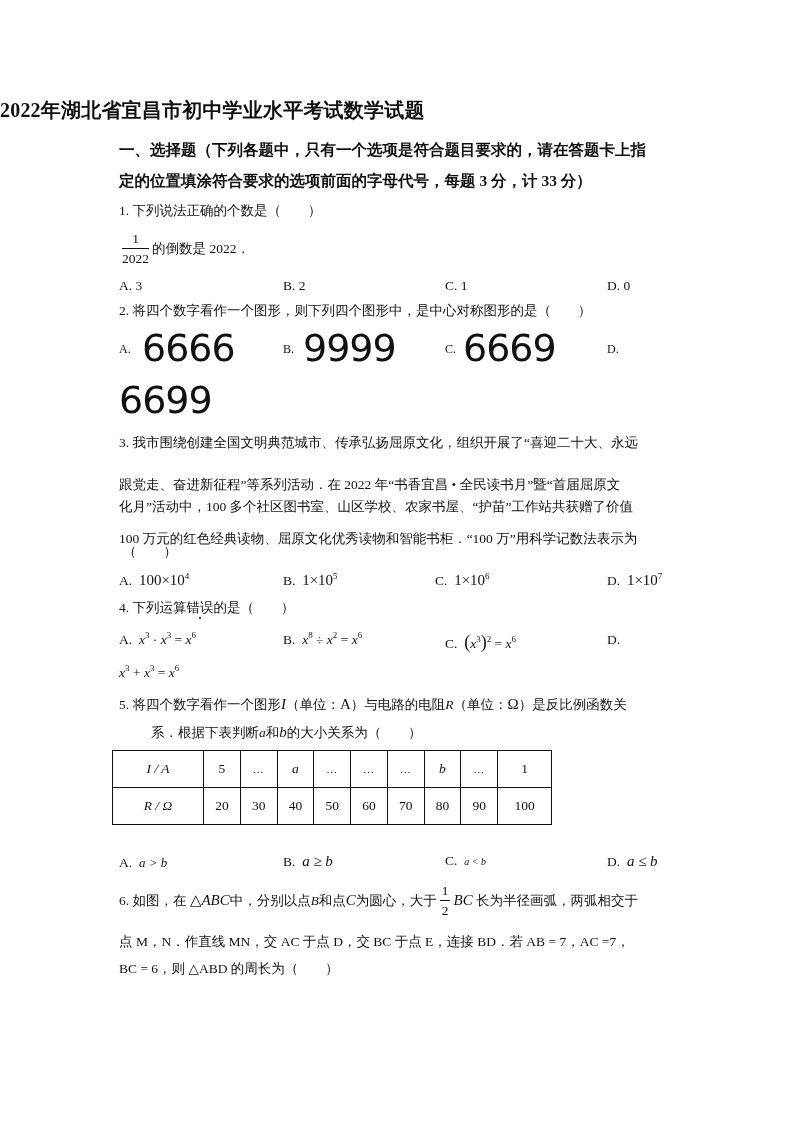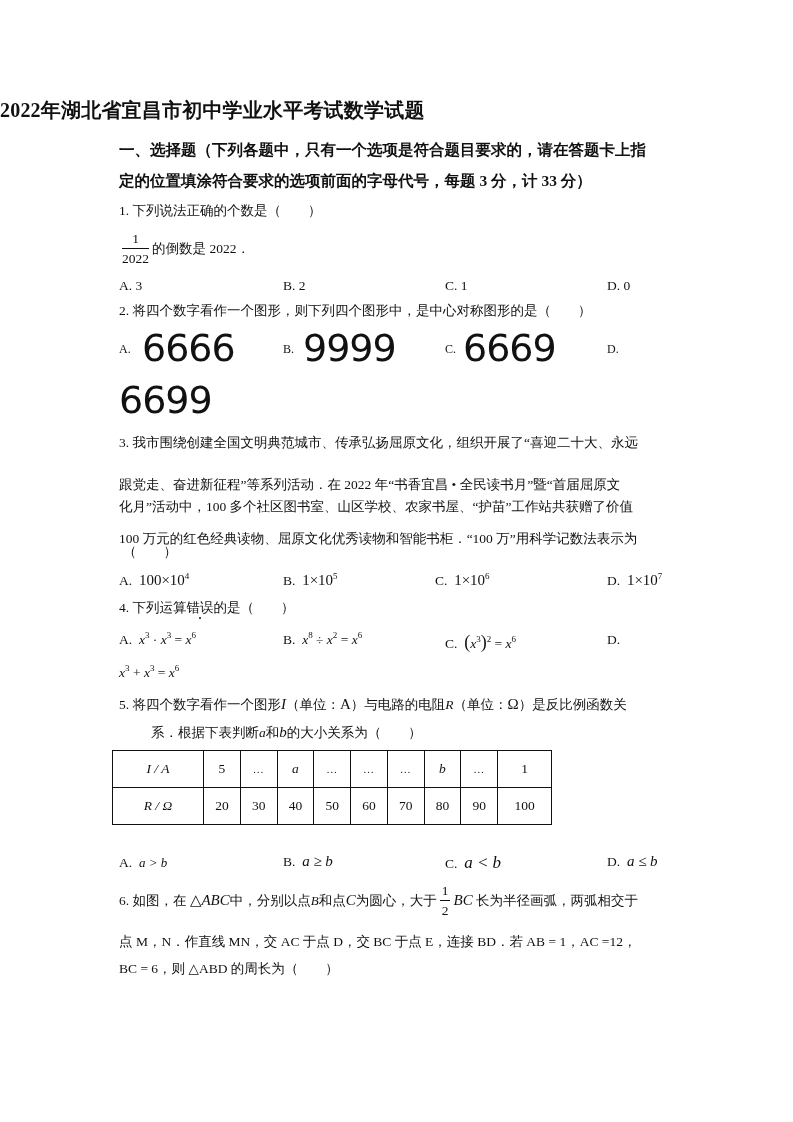--- a/index.html
+++ b/index.html
@@ -150,24 +150,24 @@
       <td>70</td>
       <td>80</td>
       <td>90</td>
       <td>100</td>
     </tr>
   </tbody>
     </table>
 
   <div class="abs opt" style="top:855px; left:119px;"><span>A.</span>&nbsp;&nbsp;<span class="small-italic">a &gt; b</span></div>
   <div class="abs opt" style="top:853px; left:283px;"><span>B.</span>&nbsp;&nbsp;<span class="math" style="font-size:15px;">a ≥ b</span></div>
-  <div class="abs opt" style="top:853px; left:445px;"><span>C.</span>&nbsp;&nbsp;<span class="math" style="font-size:17px;">a &lt; b</span></div>
+  <div class="abs opt" style="top:853px; left:445px;"><span>C.</span>&nbsp;&nbsp;<span class="math" style="font-size:10px;">a &lt; b</span></div>
   <div class="abs opt" style="top:853px; left:607px;"><span>D.</span>&nbsp;&nbsp;<span class="math" style="font-size:15px;">a ≤ b</span></div>
 </div>
 
 <div>
   <div class="abs q" style="top:882px;">
     <span>6.</span>
     <span>如图，在</span>&nbsp;<span class="math" style="font-size:15px;">△ABC</span><span>中，分别以点</span><span class="small-italic">B</span><span>和点</span><span class="math" style="font-size:15px;">C</span><span>为圆心，大于</span><span class="frac"><span class="num" style="border-bottom-width:1px;">1</span><span class="den">2</span></span><span class="math" style="font-size:15px;">BC</span>&nbsp;<span>长为半径画弧，两弧相交于</span>
   </div>
-  <div class="abs q" style="top:933px;">点 M，N．作直线 MN，交 AC 于点 D，交 BC 于点 E，连接 BD．若 AB = 1，AC =12，</div>
+  <div class="abs q" style="top:933px;">点 M，N．作直线 MN，交 AC 于点 D，交 BC 于点 E，连接 BD．若 AB = 7，AC =7，</div>
   <div class="abs q" style="top:960px;text-align:center;">BC = 6，则 △ABD 的周长为（　　）</div>
 </div>
 
 </body></html>

